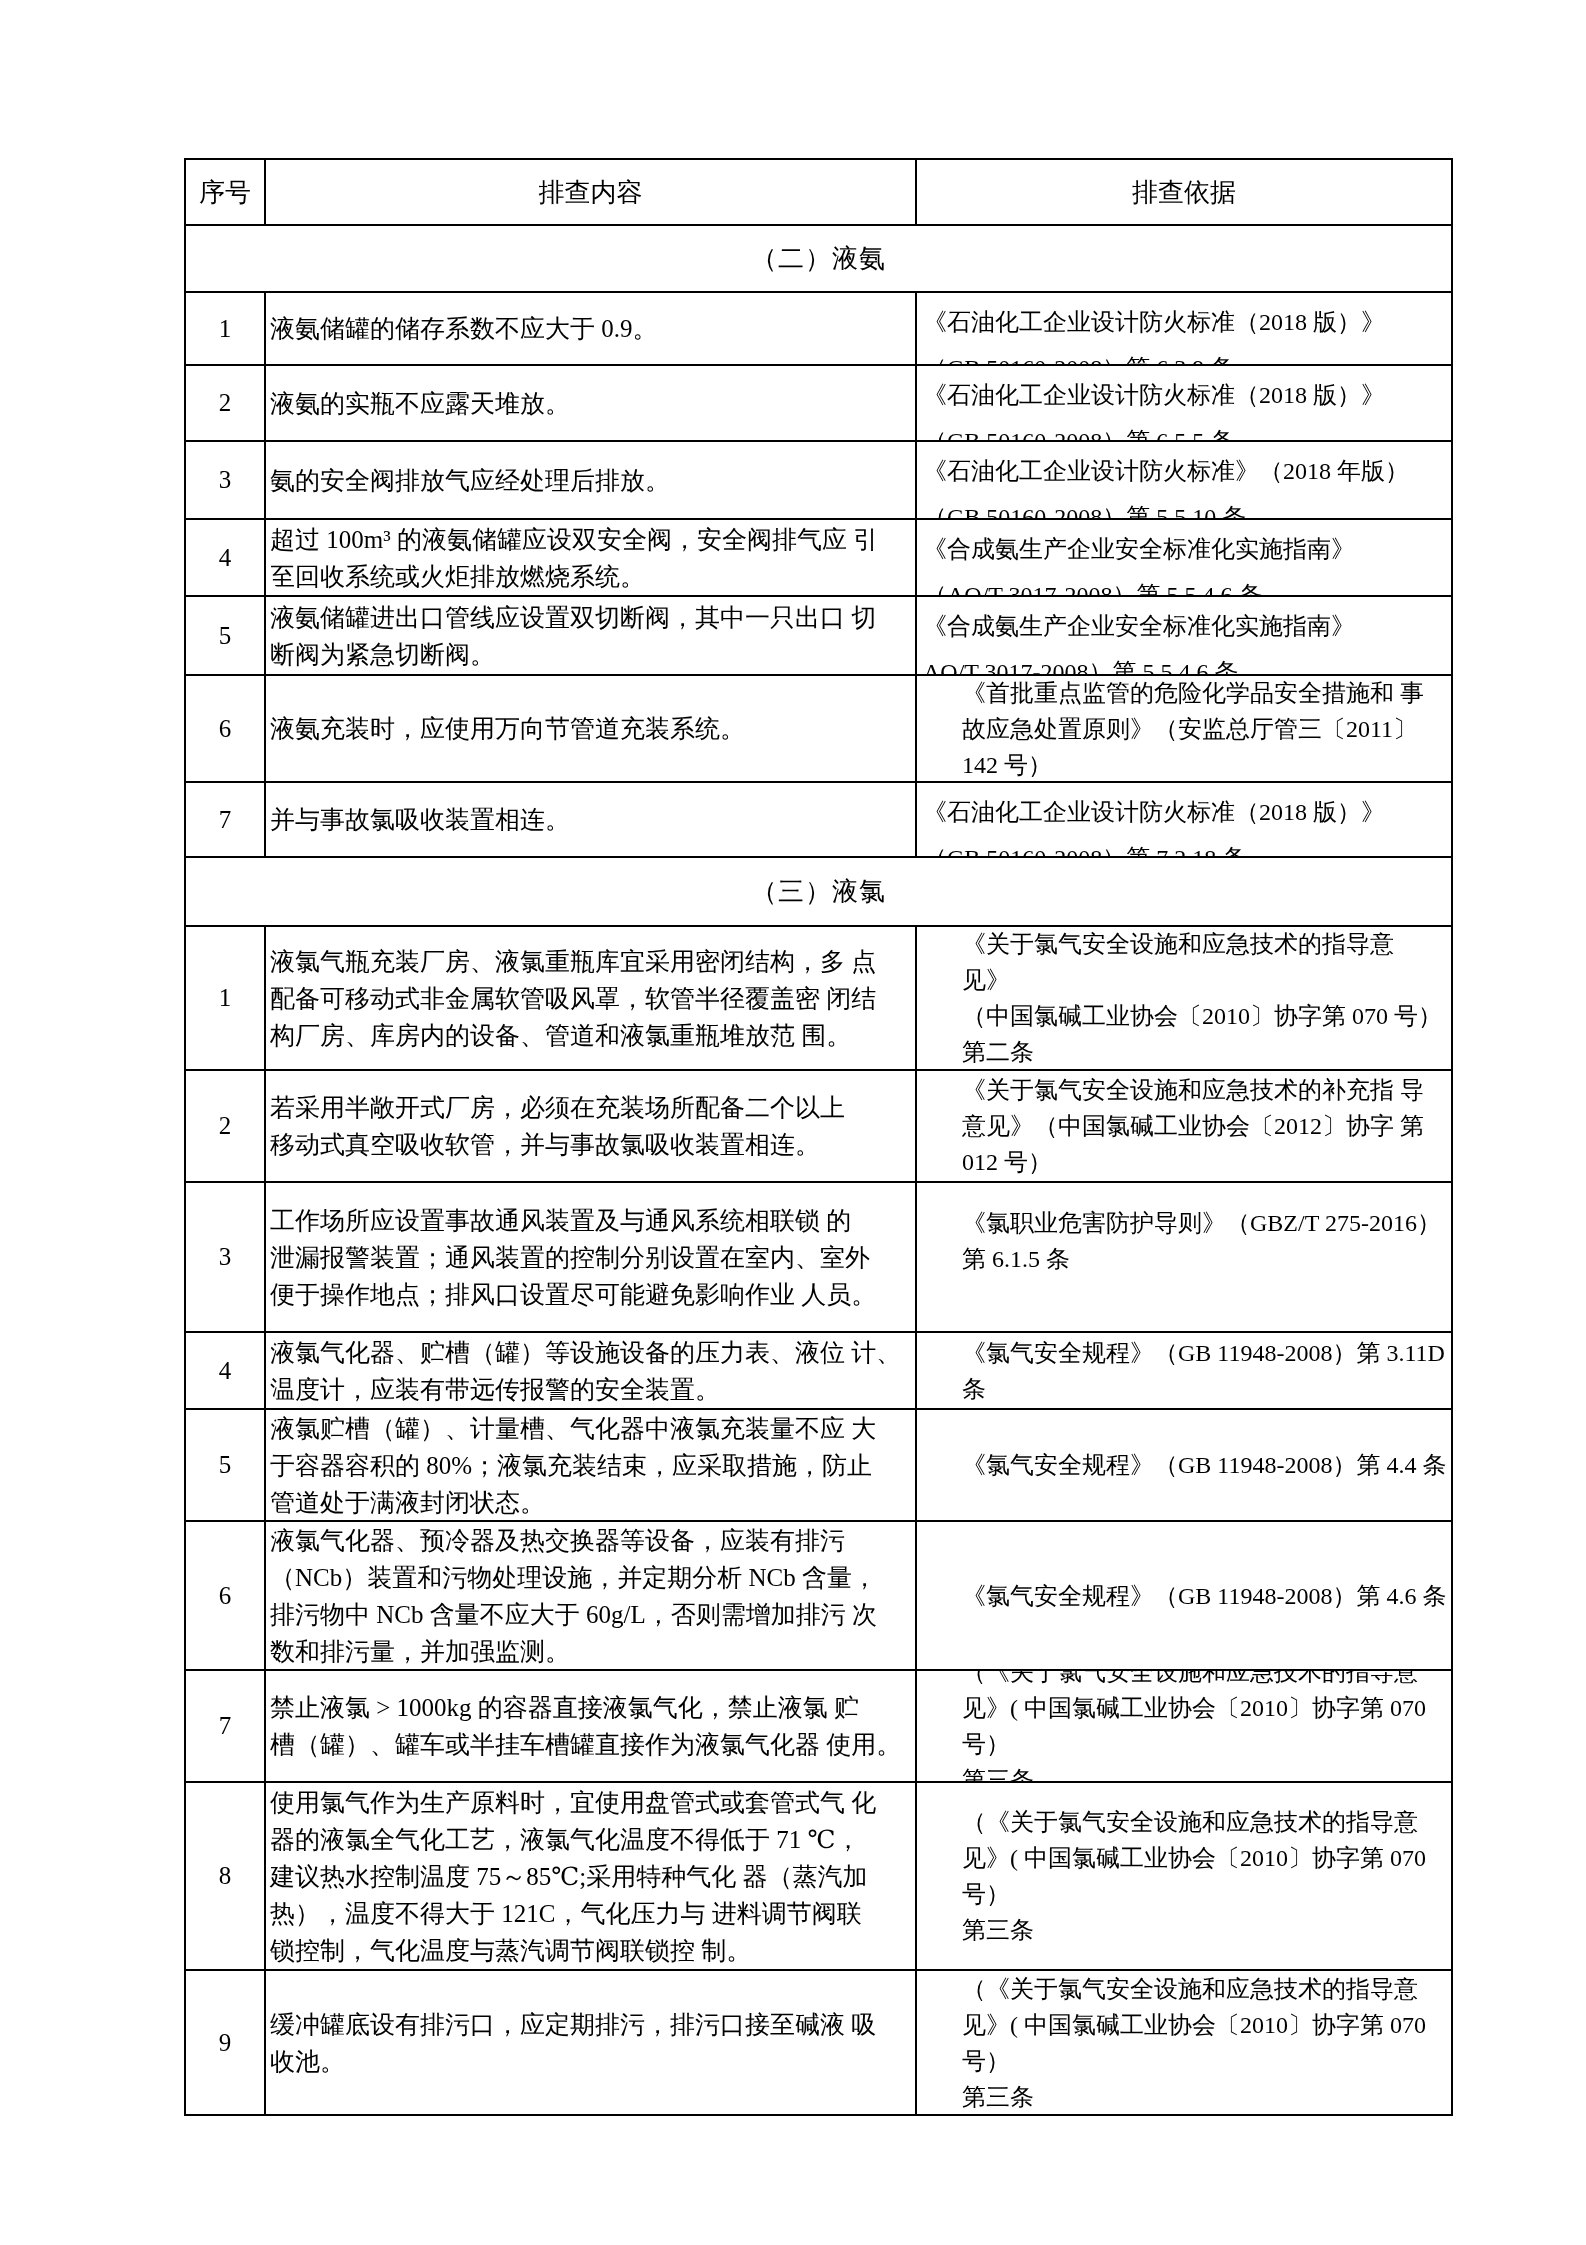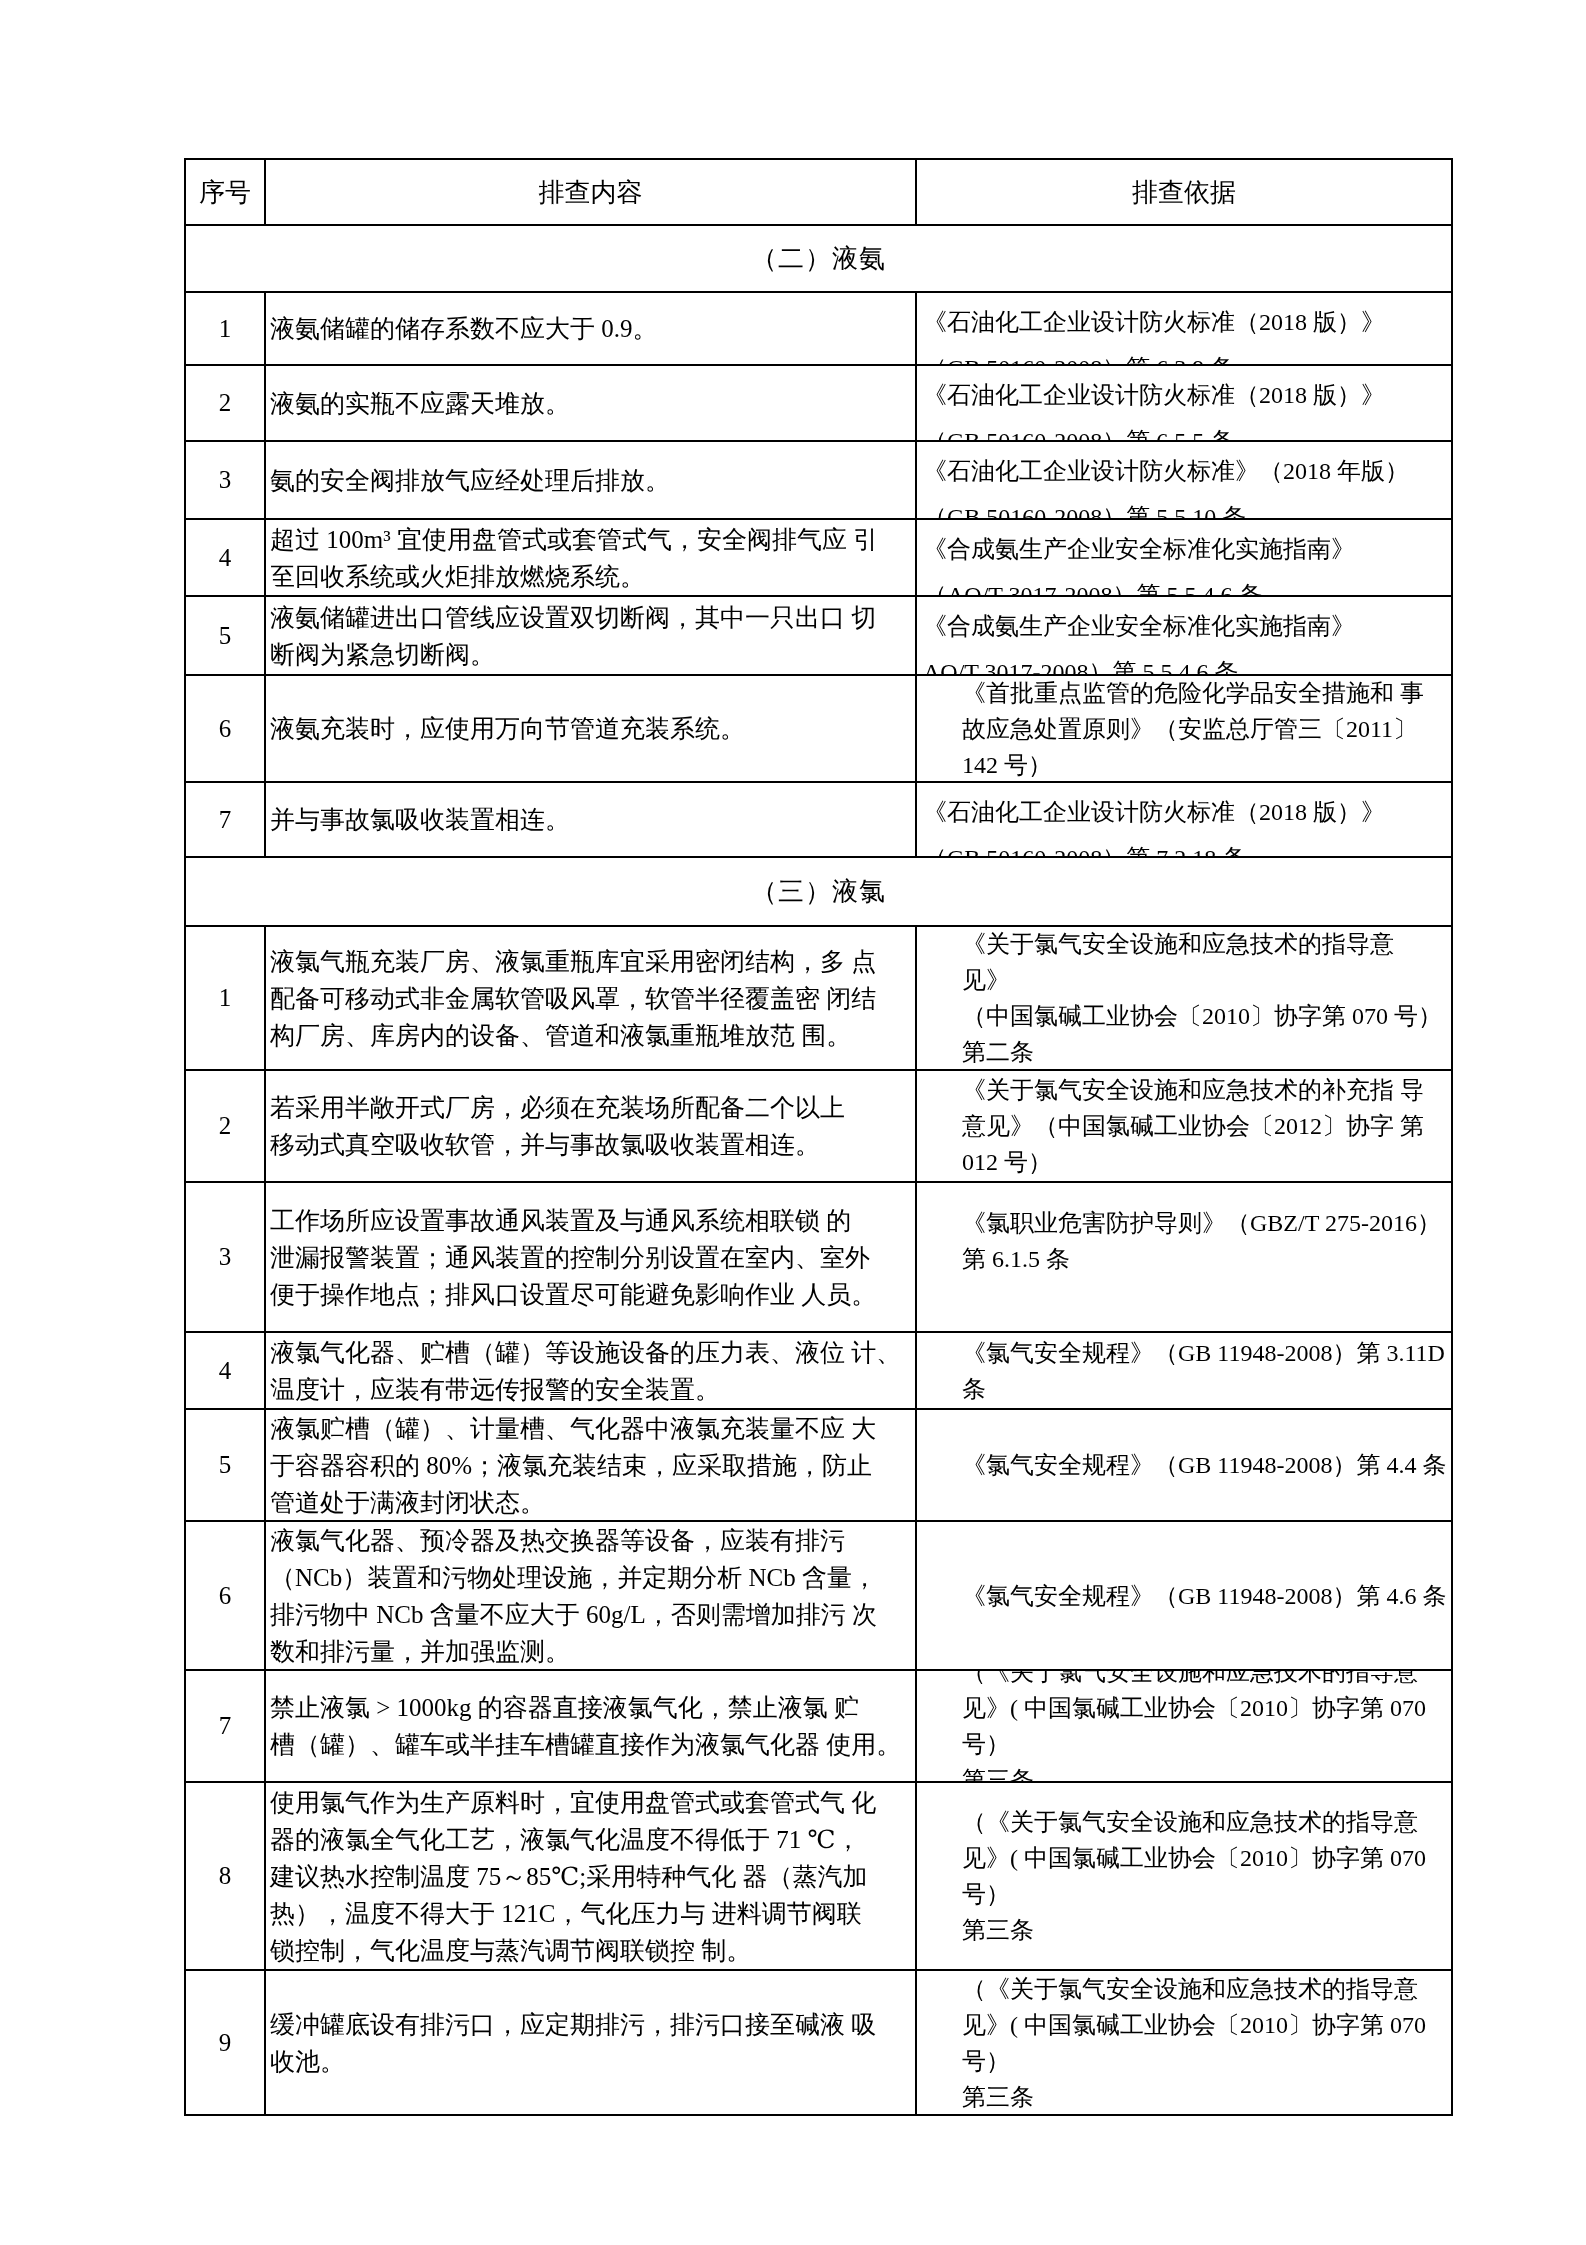--- a/index.html
+++ b/index.html
@@ -98,21 +98,21 @@
         <td>
             <div class="box bs clip" style="height:76px">《石油化工企业设计防火标准》（2018 年版）
 （GB 50160-2008）第 5.5.10 条</div>
           </td>
       </tr>
       <tr>
         <td>
             <div class="box num" style="height:75px">4</div>
           </td>
         <td>
-            <div class="box ct" style="height:75px">超过 100m³ 宜使用盘管式或套管式气，安全阀排气应 引
+            <div class="box ct" style="height:75px">超过 100m³ 的液氨储罐应设双安全阀，安全阀排气应 引
 至回收系统或火炬排放燃烧系统。</div>
           </td>
         <td>
             <div class="box bs clip" style="height:75px">《合成氨生产企业安全标准化实施指南》
 （AQ/T 3017-2008）第 5.5.4.6 条</div>
           </td>
       </tr>
       <tr>
         <td>
             <div class="box num" style="height:77px">5</div>

